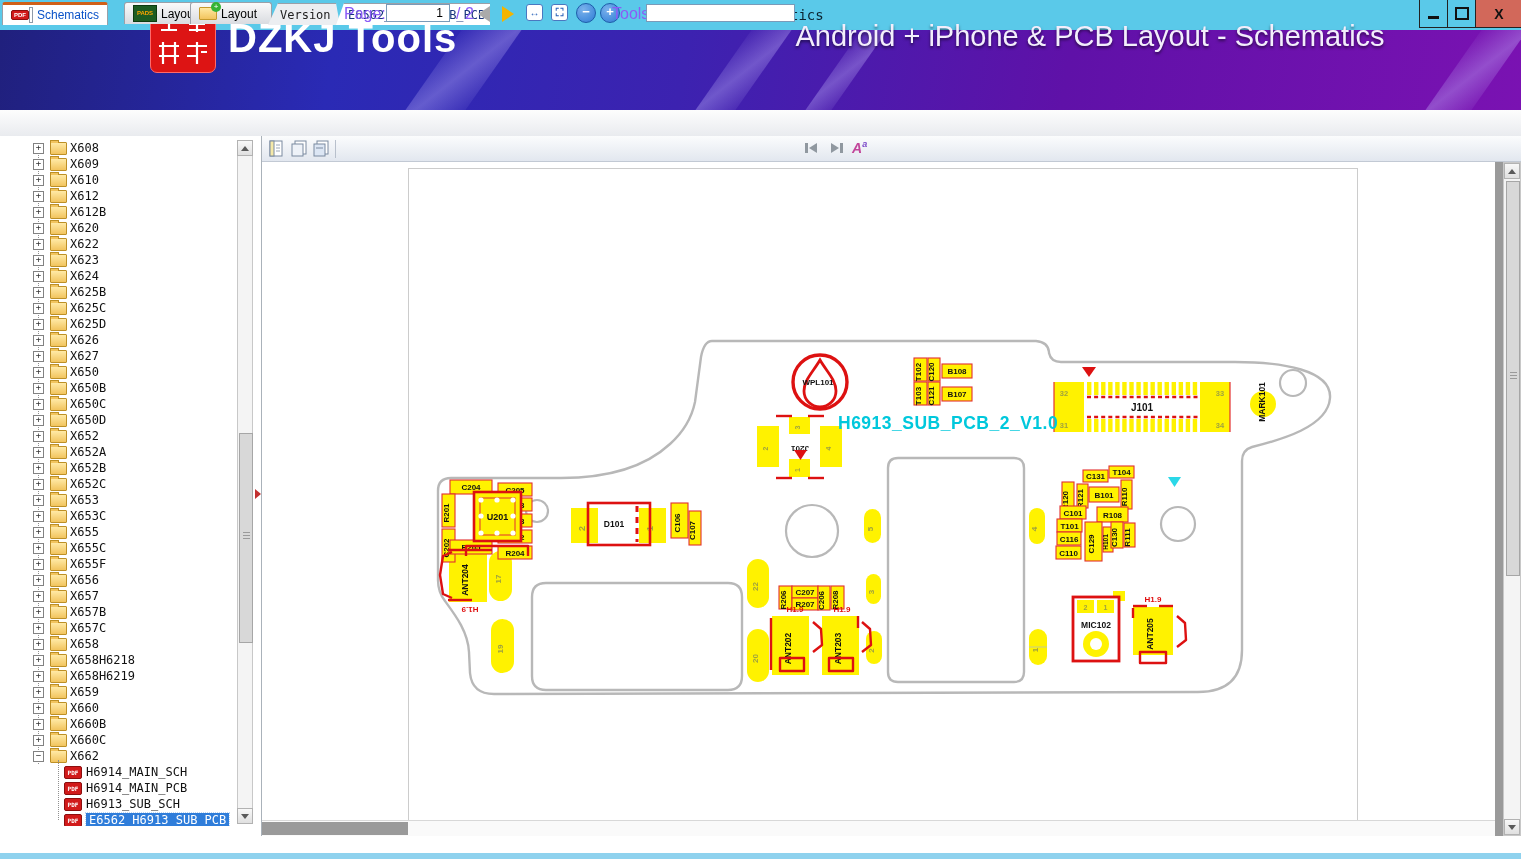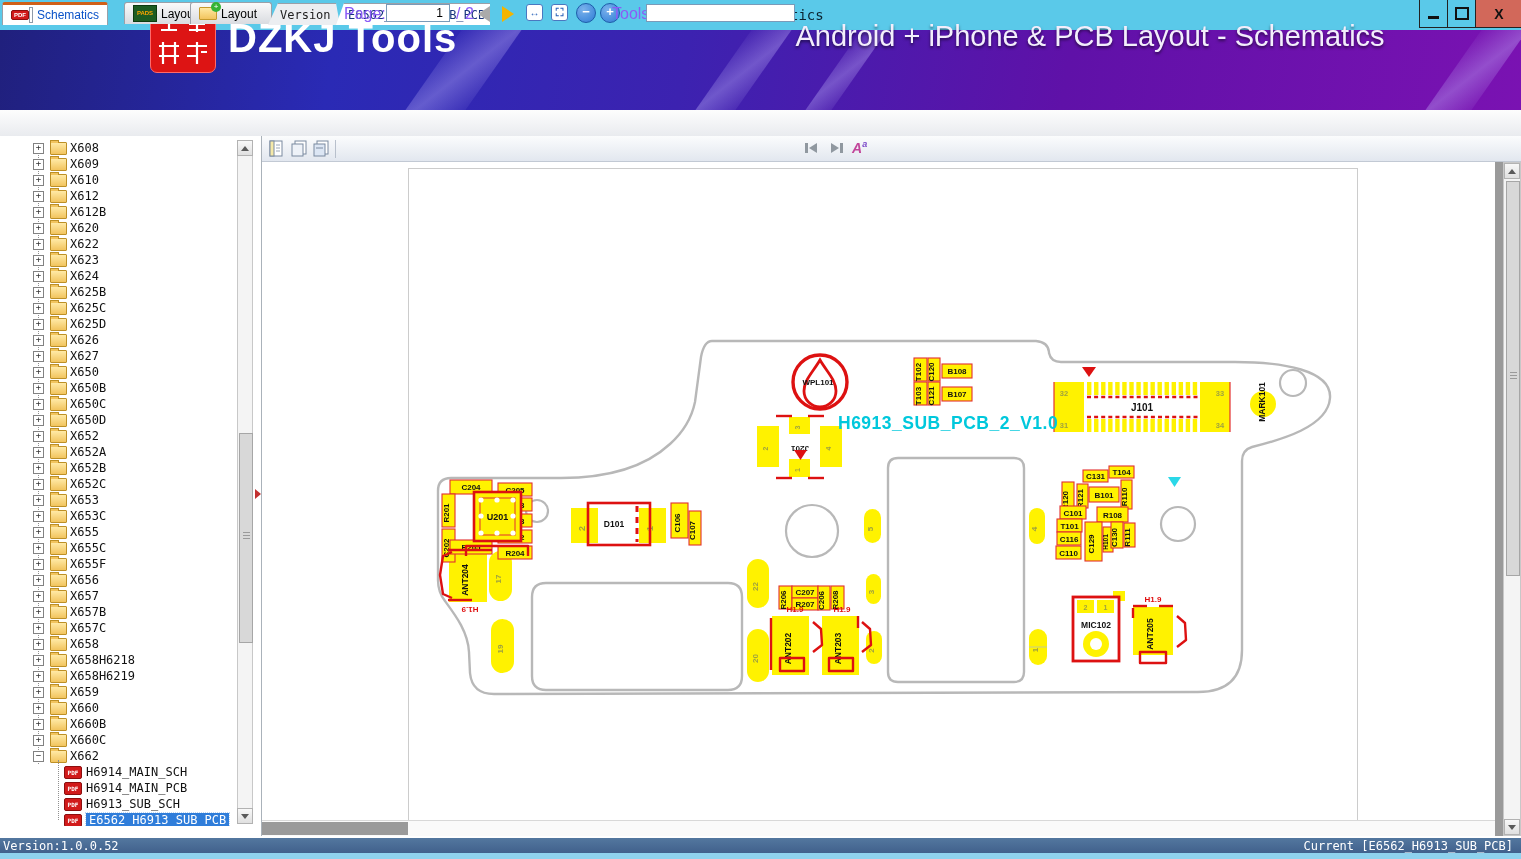--- a/index.html
+++ b/index.html
@@ -672,18 +672,14 @@
       </div>
     <div class="sbbtn" style="left:0px;top:656px;">
         <div class="arrow-dn"></div>
       </div>
   </div>
 
   <div class="abs" id="hscroll">
     <div id="hthumb"></div>
   </div>
 
-  <div class="abs" id="statusbar">
-    <span style="position:absolute;left:3px;top:1px;">Version:1.0.0.52</span>
-    <span style="position:absolute;right:8px;top:1px;">Current [E6562_H6913_SUB_PCB]</span>
-  </div>
   <div class="abs" id="cyanstrip"></div>
 </div>
 
 </body></html>

